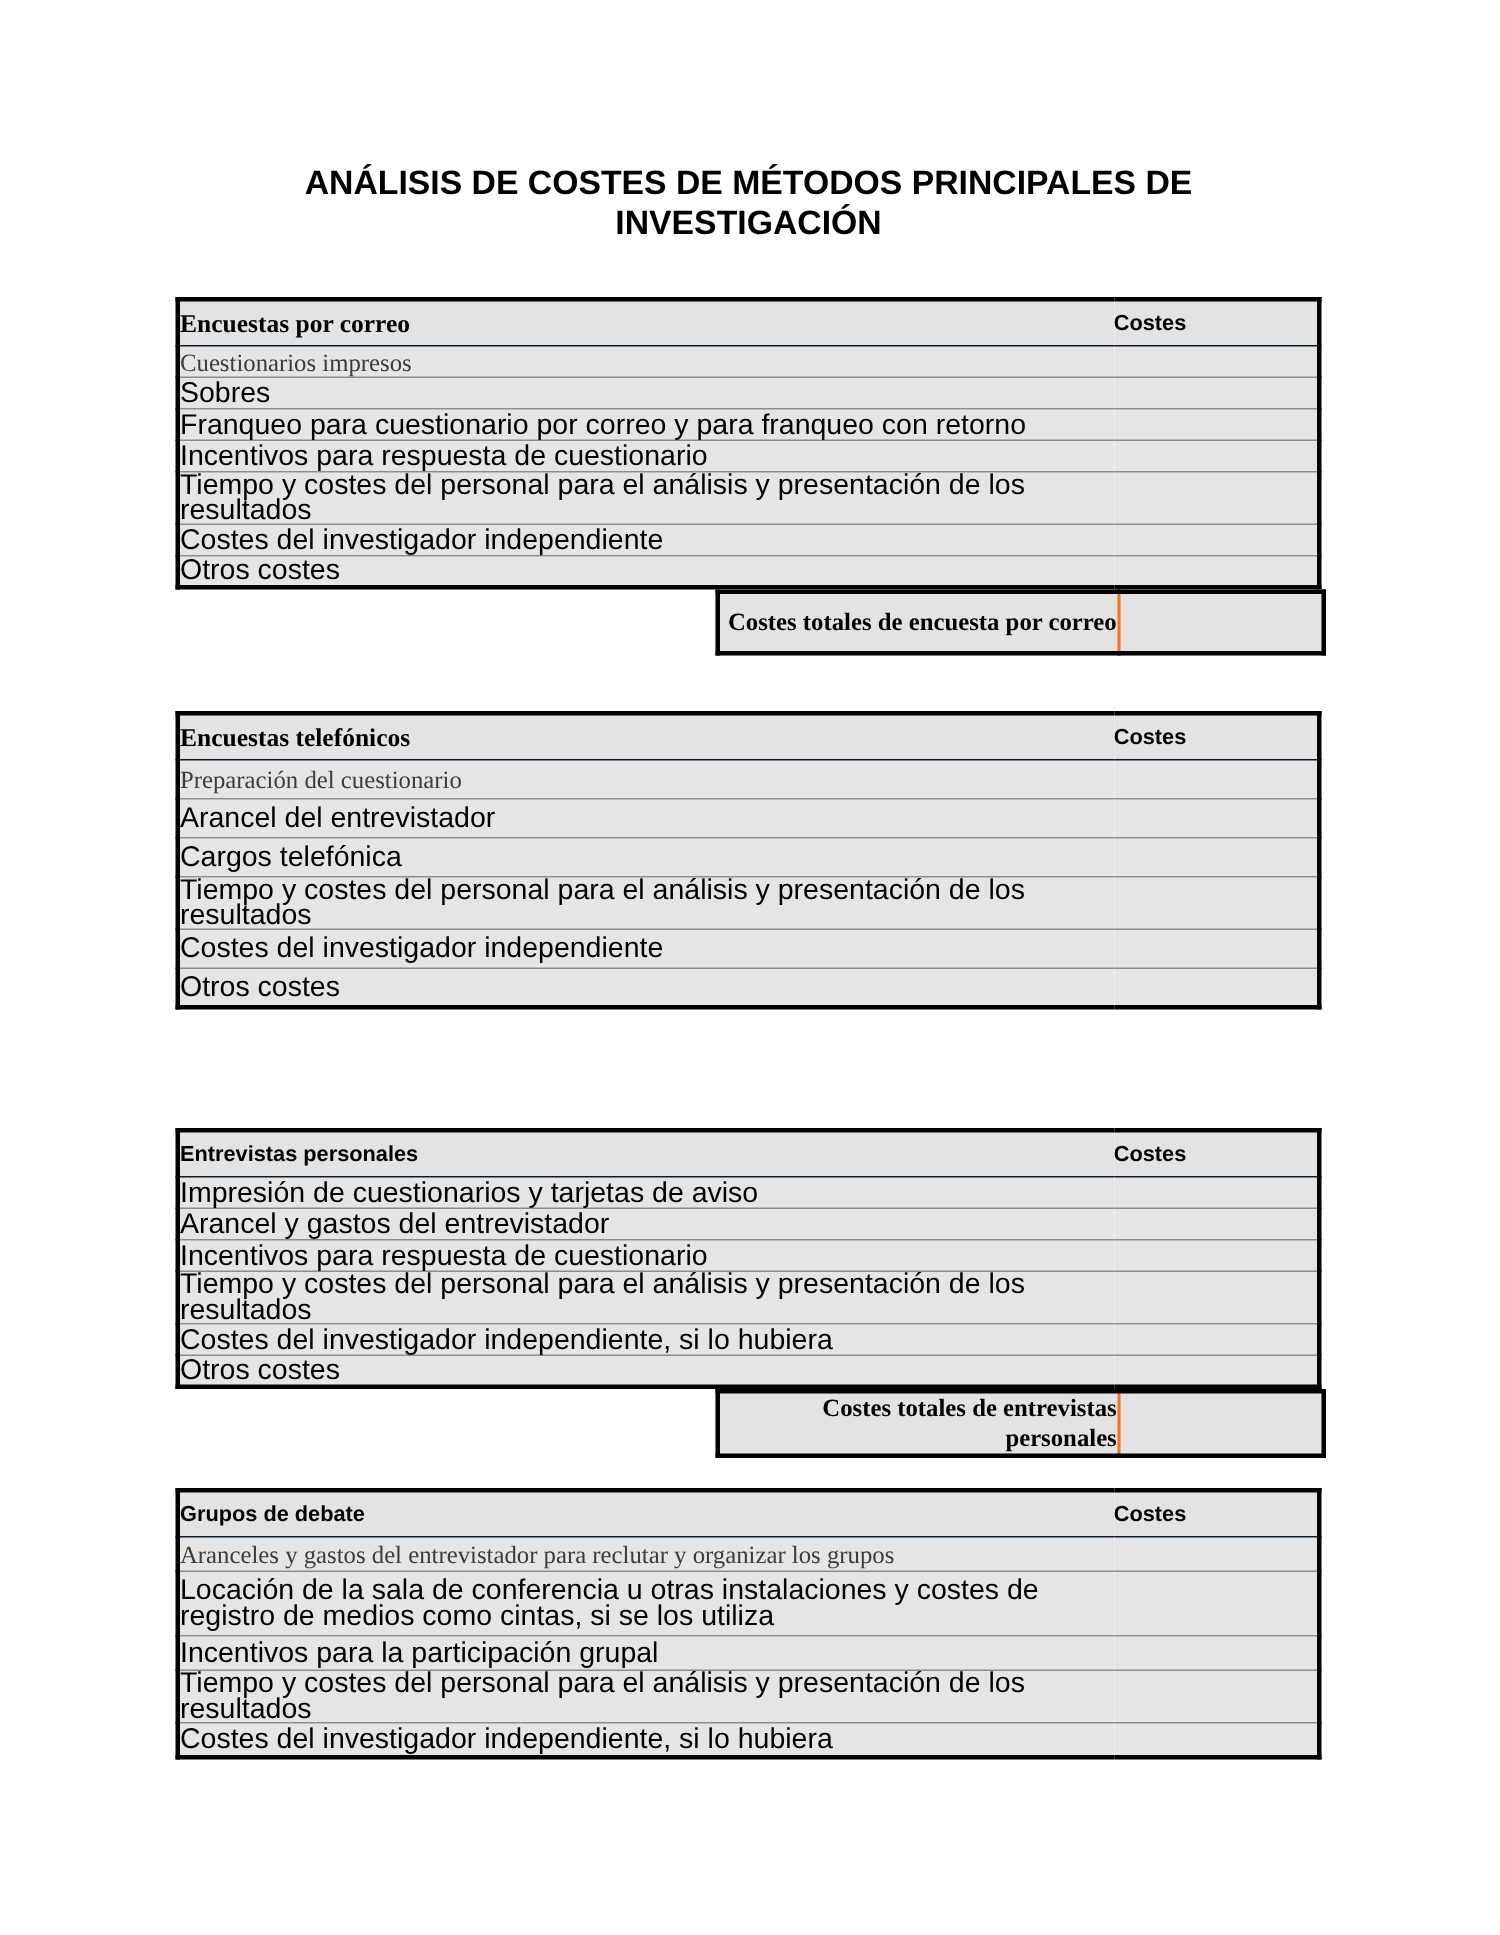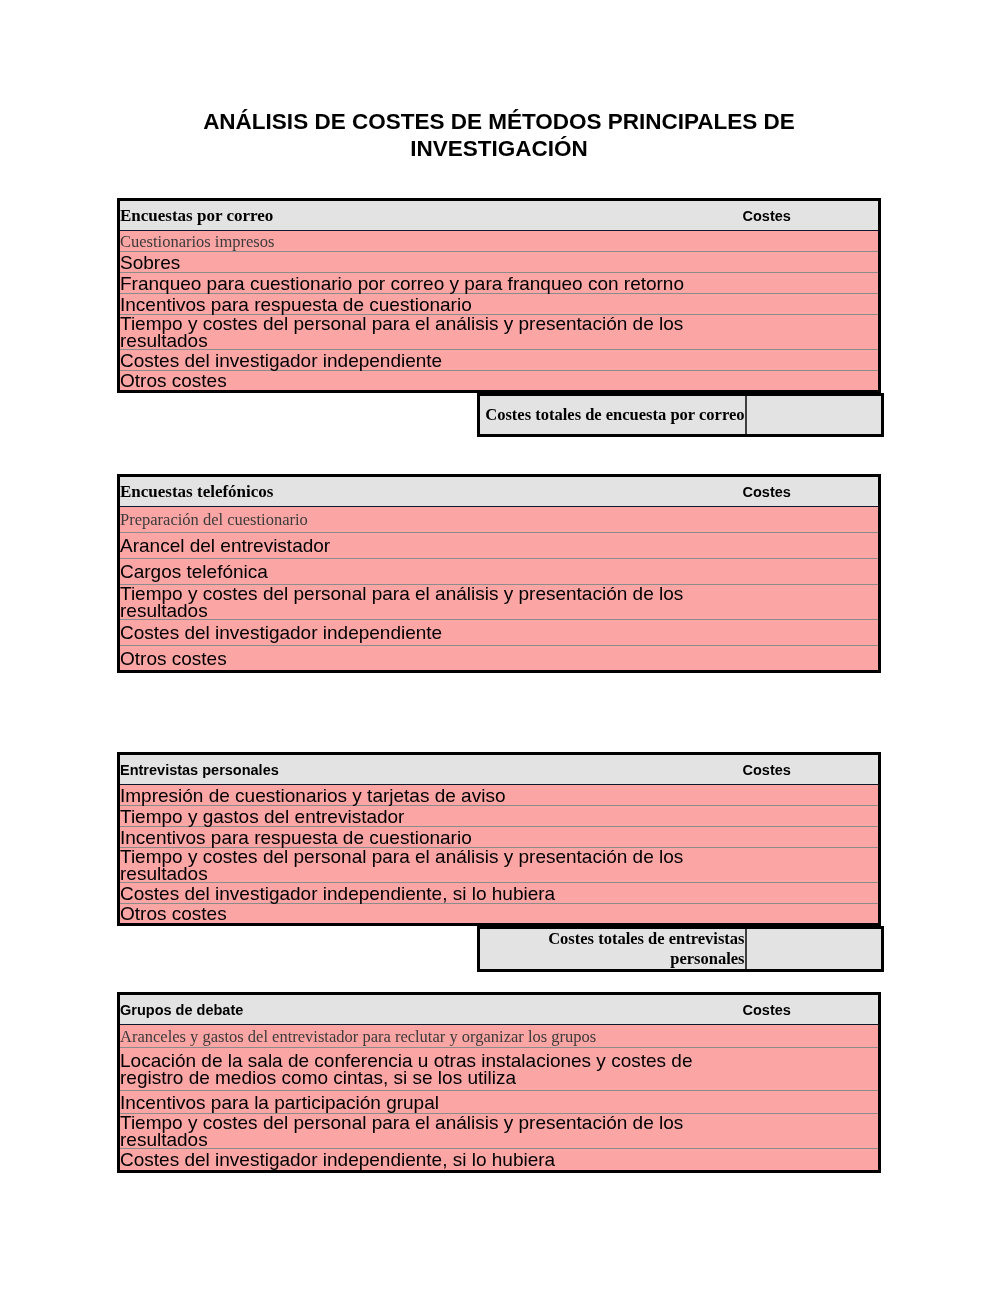--- a/index.html
+++ b/index.html
@@ -87,21 +87,21 @@
     text-align: left;
     font-family: "Liberation Sans", sans-serif;
     font-weight: bold;
     font-size: 14.5px;
   }
 
   
   .data-row td {
     border-bottom: 1.5px solid #8c8c8c;
     vertical-align: middle;
-    background: #fca5a5;
+    background: #e5e5e5;
   }
   .data-row:last-child td {
     border-bottom: 0;
   }
   .cell-label {
     padding-left: 9px;
     padding-right: 6px;
     font-family: "Liberation Sans", sans-serif;
     font-size: 19px;
     line-height: 17px;
@@ -143,21 +143,21 @@
     height: 41px;
   }
   .totals-label {
     text-align: right;
     padding-right: 9px;
     padding-top: 2px;
     font-family: "Liberation Serif", serif;
     font-size: 16.5px;
     line-height: 20px;
     width: 267px;
-    border-right: 2px solid #404040;
+    border-right: 2px solid #f97316;
   }
   .totals-label.bold { font-weight: bold; color: #000; }
   .totals-label.reg  { font-weight: normal; color: #2e2e2e; }
   .totals-box { width: 137px; }
 </style>
 </head>
 <body>
 
 <div class="page">
 
@@ -268,21 +268,21 @@
       <tbody>
         <tr class="hdr-row">
           <td class="hdr-title sans">Entrevistas personales</td>
           <td class="hdr-costes">Costes</td>
         </tr>
         <tr class="data-row rh-compact">
           <td class="cell-label">Impresión de cuestionarios y tarjetas de aviso</td>
           <td class="cell-cost"></td>
         </tr>
         <tr class="data-row rh-compact">
-          <td class="cell-label">Tiempo y gastos del entrevistador</td>
+          <td class="cell-label">Arancel y gastos del entrevistador</td>
           <td class="cell-cost"></td>
         </tr>
         <tr class="data-row rh-compact">
           <td class="cell-label">Incentivos para respuesta de cuestionario</td>
           <td class="cell-cost"></td>
         </tr>
         <tr class="data-row rh-compact">
           <td class="cell-label">Tiempo y costes del personal para el análisis y presentación de los resultados</td>
           <td class="cell-cost"></td>
         </tr>

